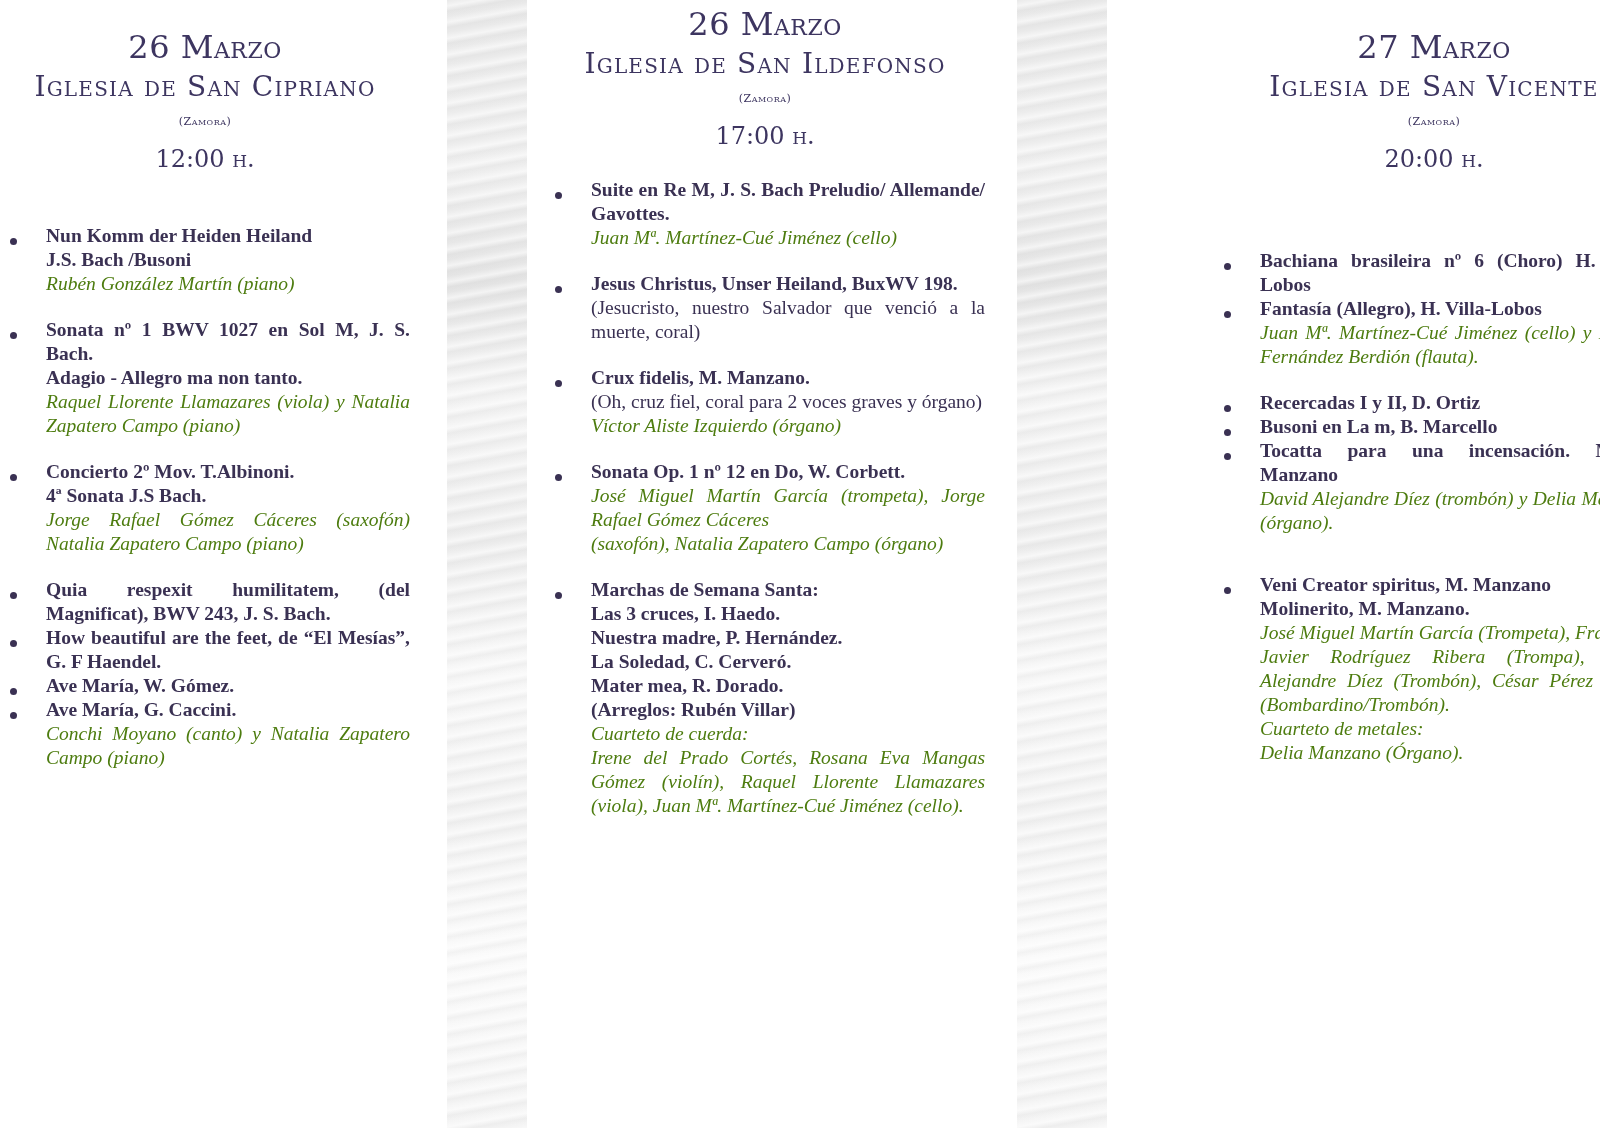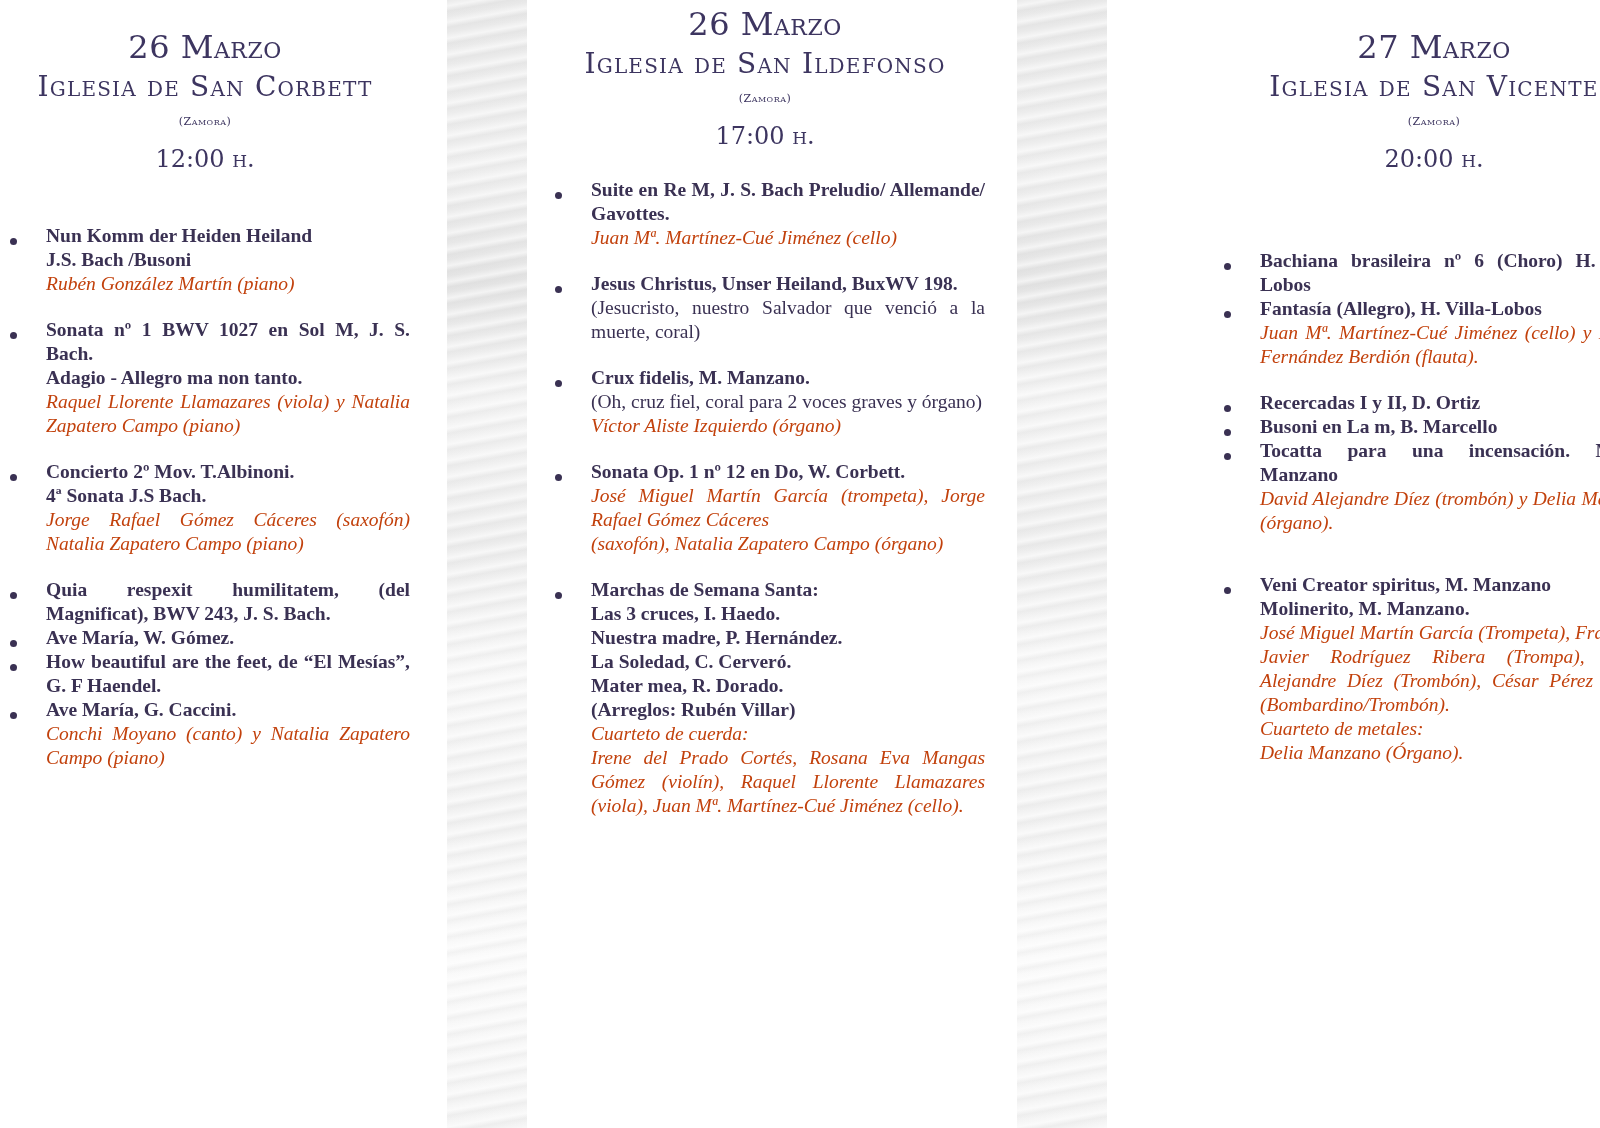--- a/index.html
+++ b/index.html
@@ -17,34 +17,34 @@
   .col-3{left:1214px;width:440px;}
   .head{text-align:center;color:#3d3560;font-family:"DejaVu Serif","Liberation Serif",serif;}
   .date{font-size:32px;font-variant:small-caps;letter-spacing:0.5px;line-height:40px;}
   .church{font-size:28px;font-variant:small-caps;letter-spacing:1.2px;line-height:40px;white-space:nowrap;}
   .city{font-size:11px;font-variant:small-caps;line-height:30px;letter-spacing:0.5px;}
   .time{font-size:24px;font-variant:small-caps;line-height:44px;}
   ul.prog{list-style:none;margin:0;padding:0;}
   ul.prog li{position:relative;padding-left:46px;font-size:19.5px;line-height:24px;font-family:"Liberation Serif","DejaVu Serif",serif;}
   ul.prog li .bullet{position:absolute;left:10px;top:14px;width:7px;height:7px;border-radius:50%;background:#3a3153;}
   .b{font-weight:bold;display:block;text-align:justify;}
-  .i{font-style:italic;display:block;text-align:justify;color:#c2410c;}
+  .i{font-style:italic;display:block;text-align:justify;color:#4d7c0f;}
   .n{display:block;text-align:justify;}
   .gap{margin-top:22px;}
 </style>
 </head>
 <body>
 
 <div class="strip strip-left"></div>
 <div class="strip strip-right"></div>
 
 <section class="col col-1">
   <header class="head" style="padding-top:27px;">
     <div class="date">26 Marzo</div>
-    <div class="church">Iglesia de San Corbett</div>
+    <div class="church">Iglesia de San Cipriano</div>
     <div class="city">(Zamora)</div>
     <div class="time">12:00 h.</div>
   </header>
   <ul class="prog" style="margin-top:43px;">
     <li>
         <span class="bullet"></span>
       <span class="b">Nun Komm der Heiden Heiland</span>
       <span class="b">J.S. Bach /Busoni</span>
       <span class="i">Rubén González Martín (piano)</span>
     </li>
@@ -59,25 +59,25 @@
       <span class="b">Concierto 2º Mov. T.Albinoni.</span>
       <span class="b">4ª Sonata J.S Bach.</span>
       <span class="i">Jorge Rafael Gómez Cáceres (saxofón) Natalia Zapatero Campo (piano)</span>
     </li>
     <li class="gap">
         <span class="bullet"></span>
       <span class="b">Quia respexit humilitatem, (del Magnificat), BWV 243, J. S. Bach.</span>
     </li>
     <li>
         <span class="bullet"></span>
-      <span class="b">Ave María, W. Gómez.</span>
+      <span class="b">How beautiful are the feet, de “El Mesías”, G. F Haendel.</span>
     </li>
     <li>
         <span class="bullet"></span>
-      <span class="b">How beautiful are the feet, de “El Mesías”, G. F Haendel.</span>
+      <span class="b">Ave María, W. Gómez.</span>
     </li>
     <li>
         <span class="bullet"></span>
       <span class="b">Ave María, G. Caccini.</span>
       <span class="i">Conchi Moyano (canto) y Natalia Zapatero Campo (piano)</span>
     </li>
   </ul>
 </section>
 
 <section class="col col-2">

